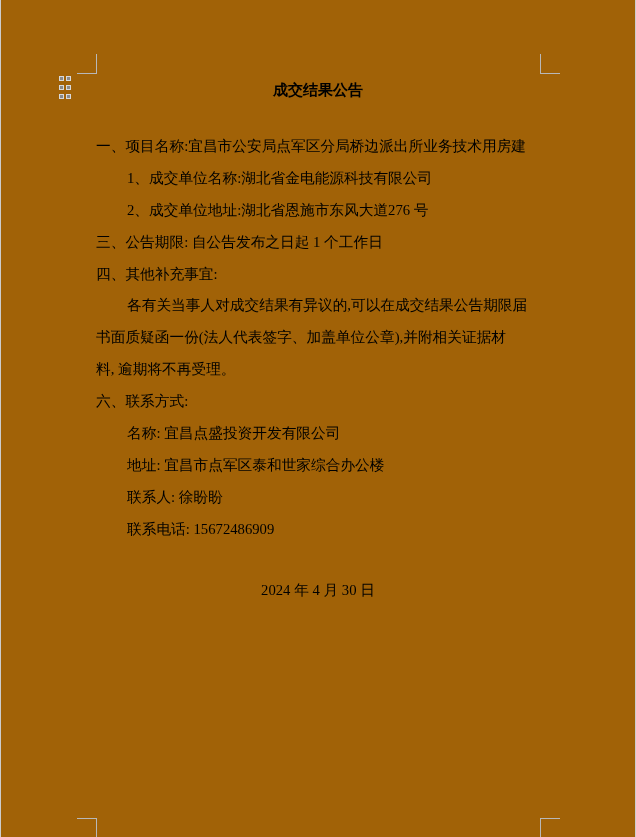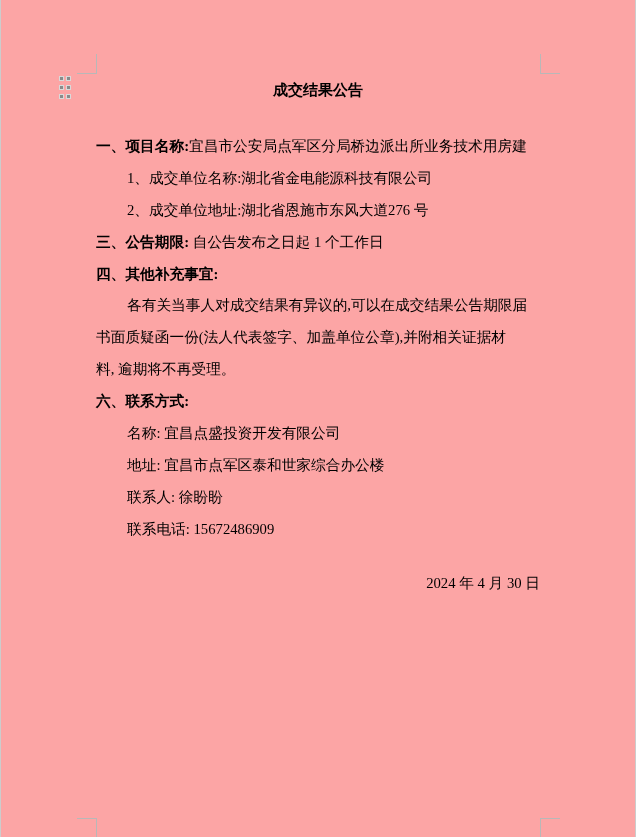--- a/index.html
+++ b/index.html
@@ -5,21 +5,21 @@
   html, body {
     margin: 0;
     padding: 0;
     background: #ffffff;
     font-family: "Liberation Serif", "DejaVu Serif", serif;
   }
   .stage {
     position: relative;
     width: 636px;
     height: 837px;
-    background: #fca5a5;
+    background: #a16207;
     overflow: hidden;
   }
   
   .edge {
     position: absolute;
     top: 0;
     width: 1px;
     height: 837px;
     background: #cccccc;
   }
@@ -74,25 +74,25 @@
     left: 96px;
     top: 131px;
     width: 444px;
     font-size: 14.7px;
     color: #000000;
     line-height: 31.9px;
     white-space: nowrap;
   }
   .line { height: 31.9px; }
   .line.indent { padding-left: 31px; }
-  .line .b { font-weight: bold; }
+  .line .b { font-weight: normal; }
   .doc-date {
     height: 31.9px;
-    margin-top: 22px;
-    text-align: right;
+    margin-top: 29px;
+    text-align: center;
   }
 </style>
 </head>
 <body>
 
 <div class="stage">
 
   <div class="edge edge-left"></div>
   <div class="edge edge-right"></div>
 

